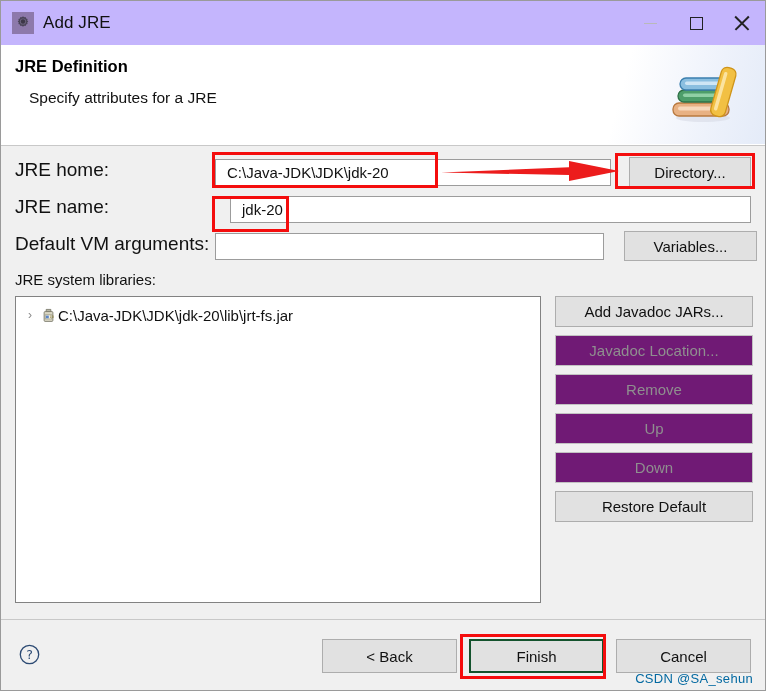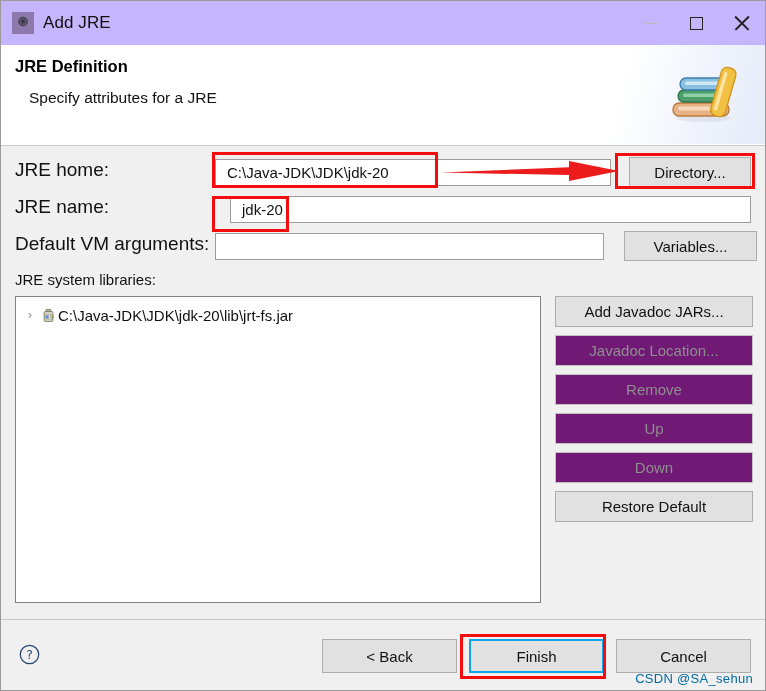--- a/index.html
+++ b/index.html
@@ -171,21 +171,21 @@
     position: relative;
     background: #f0f0f0;
   }
   #help-icon {
     position: absolute; left: 18px; top: 24px;
     width: 21px; height: 21px;
   }
   #footer-buttons { position: absolute; right: 14px; top: 19px; display: flex; }
   #footer-buttons .btn { width: 135px; height: 34px; margin-left: 12px; }
   #btn-finish {
-    border: 2px solid #0ea5e9;
+    border: 2px solid #14532d;
     background: #e1e1e1;
   }
   #watermark {
     position: absolute; right: 12px; bottom: 4px;
     font-size: 13px; color: #0369a1;
     letter-spacing: .3px;
     white-space: nowrap;
   }
 
   

